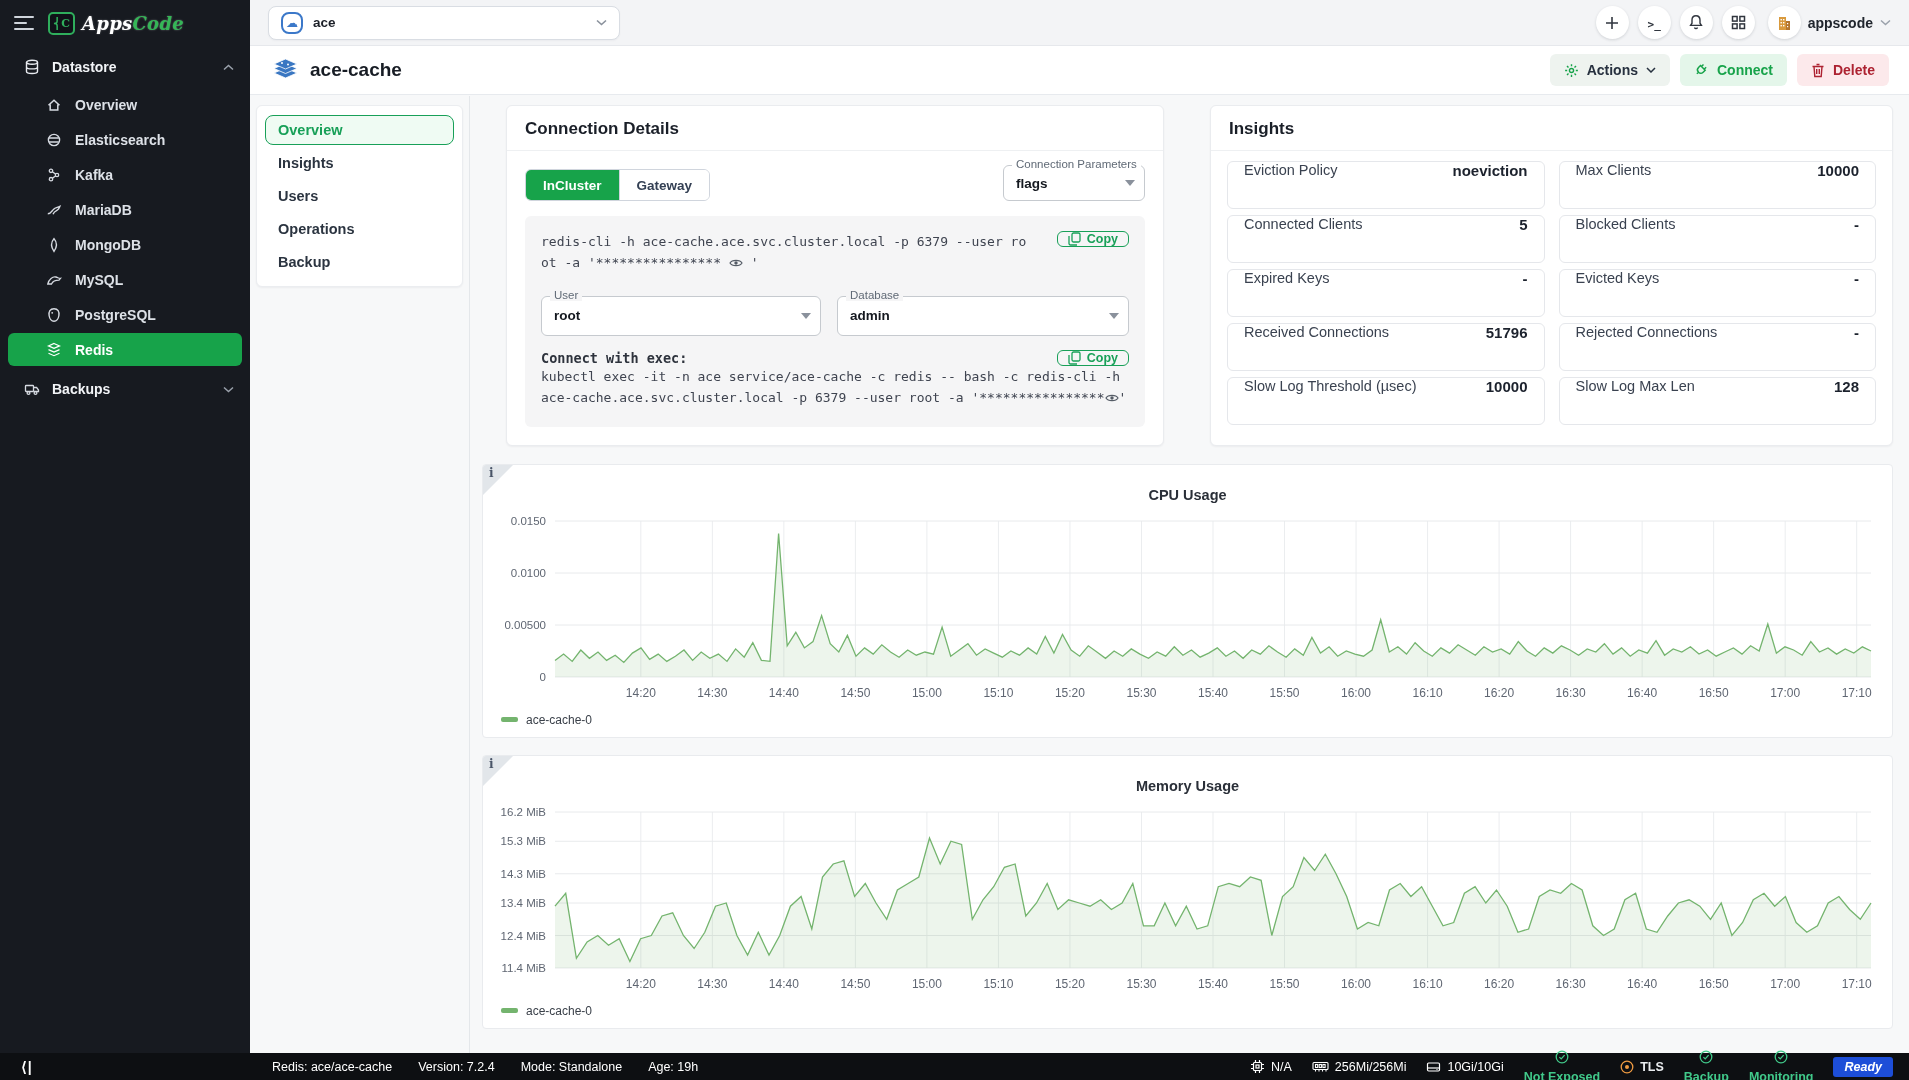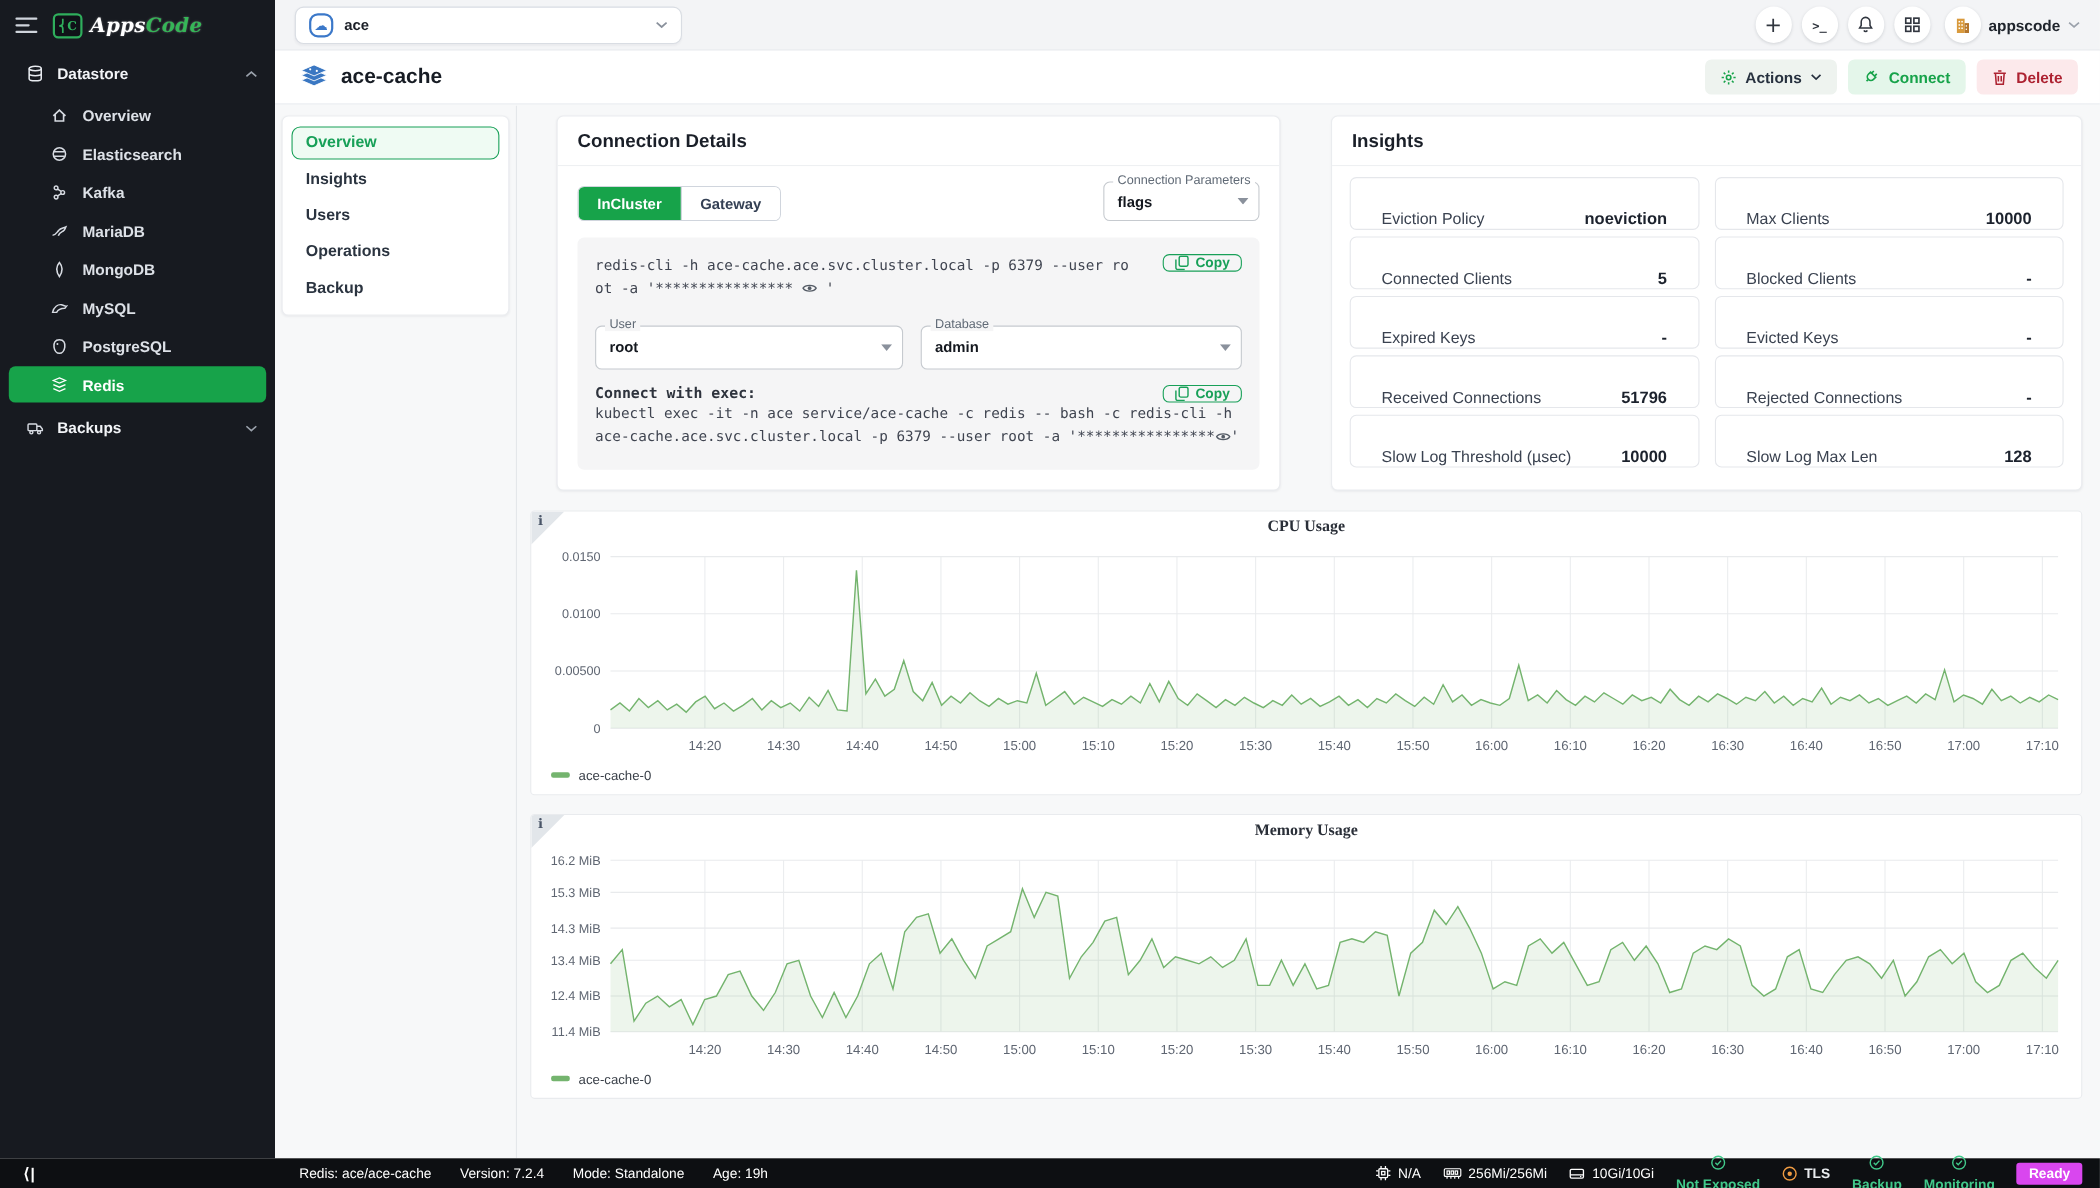--- a/index.html
+++ b/index.html
@@ -106,49 +106,49 @@
   .selects-row .float-select { height:40px; }
   .selects-row .float-select .flabel { background:#f5f5f6; }
   .selects-row .user-sel { width:280px; }
   .selects-row .db-sel { flex:1; }
   .exec-head { display:flex; align-items:center; justify-content:space-between; margin-top:14px; }
   .exec-label { font-family:"DejaVu Sans Mono", monospace; font-size:13.5px; font-weight:bold; color:#2e333d; }
 
   
   .insights-card { flex:1; }
   .stats-grid { display:grid; grid-template-columns:1fr 1fr; gap:6px 14px; padding:10px 16px 16px; }
-  .stat-box { height:48px; border:1px solid #e5e7eb; border-radius:6px; display:flex; align-items:flex-end;
-    justify-content:space-between; padding:0 28px; background:#fff; }
+  .stat-box { height:48px; border:1px solid #e5e7eb; border-radius:6px; display:flex; align-items:flex-start;
+    justify-content:space-between; padding:0 16px; background:#fff; }
   .stat-label { font-size:14.5px; color:#3a4250; }
   .stat-value { font-size:15px; font-weight:bold; color:#1c222d; }
 
   
   .chart-panel { position:relative; background:#fff; border:1px solid #e9ebee; border-radius:4px;
     margin-bottom:17px; padding:6px 8px 4px; overflow:hidden; }
-  .chart-title { text-align:center; font-size:14.5px; font-weight:bold; color:#2a2f38; margin:0 0 0;font-family:Liberation Serif, serif; }
+  .chart-title { text-align:center; font-size:14.5px; font-weight:bold; color:#2a2f38; margin:16px 0 0; }
   .corner-fold { position:absolute; top:0; left:0; width:0; height:0;
     border-top:30px solid #e2e6ea; border-right:30px solid transparent; }
   .corner-fold i { position:absolute; top:-29px; left:6px; font-family:"DejaVu Serif", serif;
     font-size:12px; font-weight:bold; color:#4a5568; font-style:normal; }
   .legend-row { display:flex; align-items:center; gap:8px; padding:2px 0 6px 10px; }
   .legend-swatch { width:17px; height:5px; border-radius:2px; }
   .legend-label { font-size:12px; color:#3a4049; }
 
   
   .f-collapse { width:54px; display:flex; justify-content:center; font-size:14px; color:#fff; cursor:pointer;
     font-weight:bold; letter-spacing:1px; }
   .f-info { display:flex; gap:26px; margin-left:218px; }
   .f-info span { white-space:nowrap; }
   .f-right { margin-left:auto; display:flex; align-items:center; gap:20px; padding-right:16px; }
   .f-res { display:flex; align-items:center; gap:6px; }
   .f-status { display:flex; align-items:center; gap:6px; font-weight:600; }
   .f-status.ok { color:#41c98a;flex-direction:column; }
   .f-status.warn { color:#e9ecef; }
-  .ready-badge { background:#d946ef; color:#fff; border-radius:3px; padding:3px 11px; font-size:12.5px;
-    font-weight:bold; cursor:pointer; }
+  .ready-badge { background:#1d4ed8; color:#fff; border-radius:3px; padding:3px 11px; font-size:12.5px;
+    font-weight:bold; cursor:pointer;font-style:italic; }
   svg { display:block; }
   .inline-eye { display:inline-block; vertical-align:-1px; }
 </style>
 </head>
 <body>
 
 <aside class="sidebar">
   <div class="side-head">
     <div class="burger">
         <span></span>

